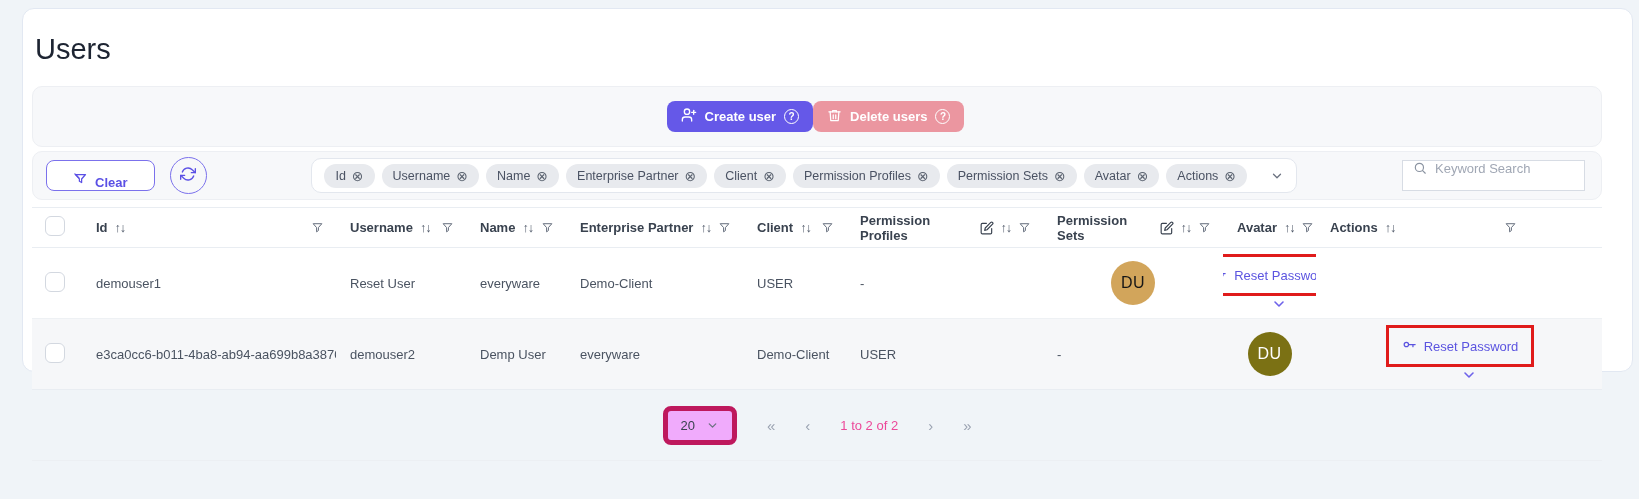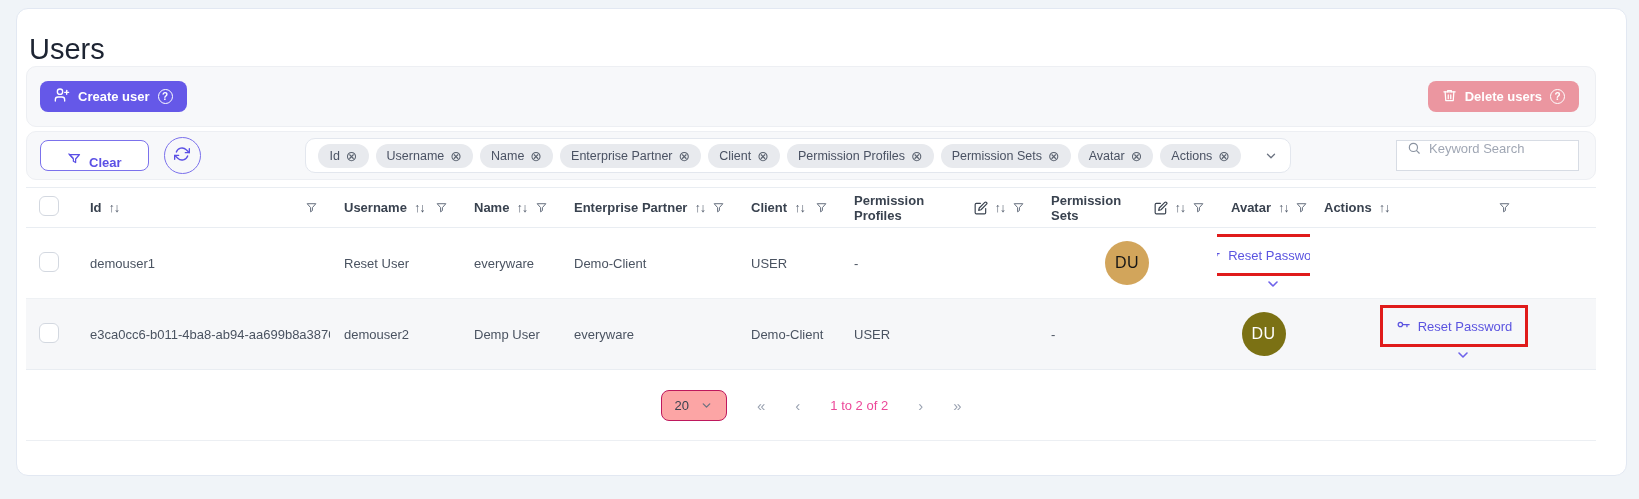--- a/index.html
+++ b/index.html
@@ -3,33 +3,33 @@
 <meta charset="utf-8">
 <style>
   * { box-sizing: border-box; margin: 0; padding: 0; }
   html,body { width:1639px; height:499px; overflow:hidden; }
   body {
     font-family: "Liberation Sans", "DejaVu Sans", sans-serif;
     background:#f0f4f8;
     color:#4a5361;
   }
   .card {
-    position:absolute; left:16px; top:8px; width:1611px; height:468px;
+    position:absolute; left:22px; top:8px; width:1611px; height:364px;
     background:#fff; border:1px solid #e2e8f2; border-radius:12px;
     padding:0 30px 0 9px;
   }
   .page-title {
     margin:24px 0 0 3px; font-size:29px; font-weight:400; color:#1d2432;
   }
   
   .panel {
     background:#f7f8fa; border:1px solid #edeff3; border-radius:10px;
     display:flex; align-items:center;
   }
-  .toolbar { height:61px; justify-content:space-between; padding:0 16px 0 13px; }
+  .toolbar { margin-top:20px; height:61px; justify-content:center; padding:0 16px 0 13px; }
   .btn { display:inline-flex; align-items:center; gap:8px; border:none; border-radius:8px;
          font-family:inherit; font-size:13px; font-weight:700; cursor:pointer; height:31px; padding:0 14px; }
   .btn-primary { background:#6558e8; color:#fff; }
   .btn-danger  { background:#eb96a0; color:#fff; }
   .qmark { display:inline-flex; align-items:center; justify-content:center;
            width:15px; height:15px; border:1.4px solid currentColor; border-radius:50%;
            font-size:10px; font-weight:700; }
   .ic { flex:none; }
   
   .filterbar { margin-top:4px; height:49px; padding:0 16px 0 13px; }
@@ -71,22 +71,22 @@
   .avatar { width:44px; height:44px; border-radius:50%; display:flex; align-items:center;
             justify-content:center; font-size:16px; font-weight:500; letter-spacing:.5px; }
   .actions-cell { display:flex; align-items:center; padding-left:14px;flex-direction:column; }
   .annot { border:3px solid #e01b1b; padding:9px 7px; display:inline-flex; }
   .reset-btn { display:inline-flex; align-items:center; gap:7px; background:transparent; border:none;
                color:#5b54e0; font-size:13px; font-family:inherit; cursor:pointer; padding:0 6px; }
   .row-caret { margin-left:17px; color:#6e62ea; display:inline-flex; cursor:pointer; }
   
   .pagination { height:71px; display:flex; align-items:center; justify-content:center;
                 gap:30px; border-bottom:1px solid #eceff3; font-size:13px; color:#8b94a3; }
-  .pg-size { display:inline-flex; align-items:center; gap:11px; background:#fca5a5;
-             border:1px solid #be185d; border-radius:8px; padding:7px 13px;
+  .pg-size { display:inline-flex; align-items:center; gap:11px; background:#f0abfc;
+             border:5px solid #be185d; border-radius:8px; padding:7px 13px;
              font-size:13px; color:#39424f; cursor:pointer; }
   .pg-size .caret { color:#6b7280; display:inline-flex; }
   .pg-nav { font-size:15px; color:#9aa2b1; cursor:pointer; user-select:none; }
   .pg-range { color:#ec4899; }
 </style>
 </head>
 <body>
 
 <div class="card">
 

